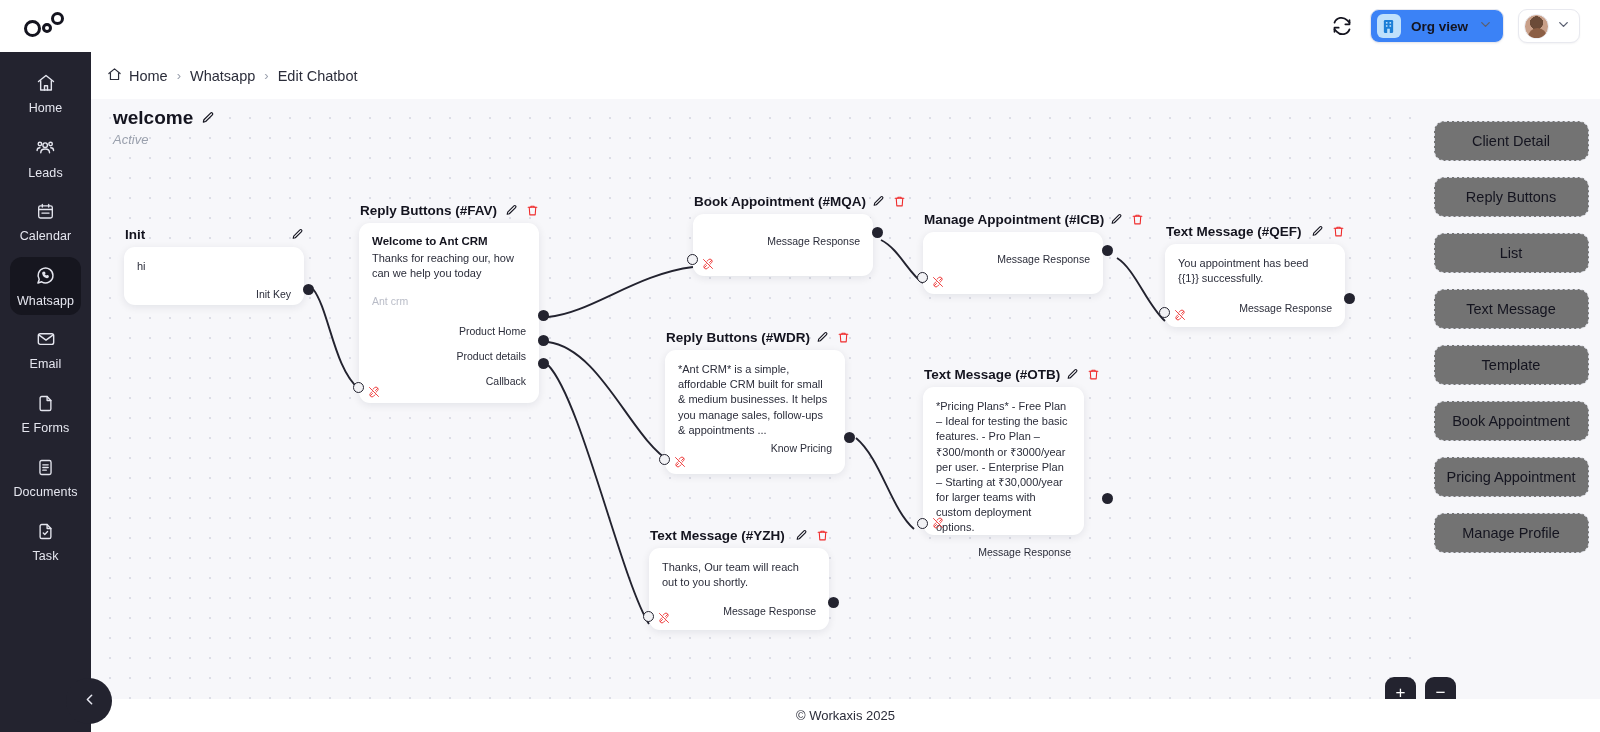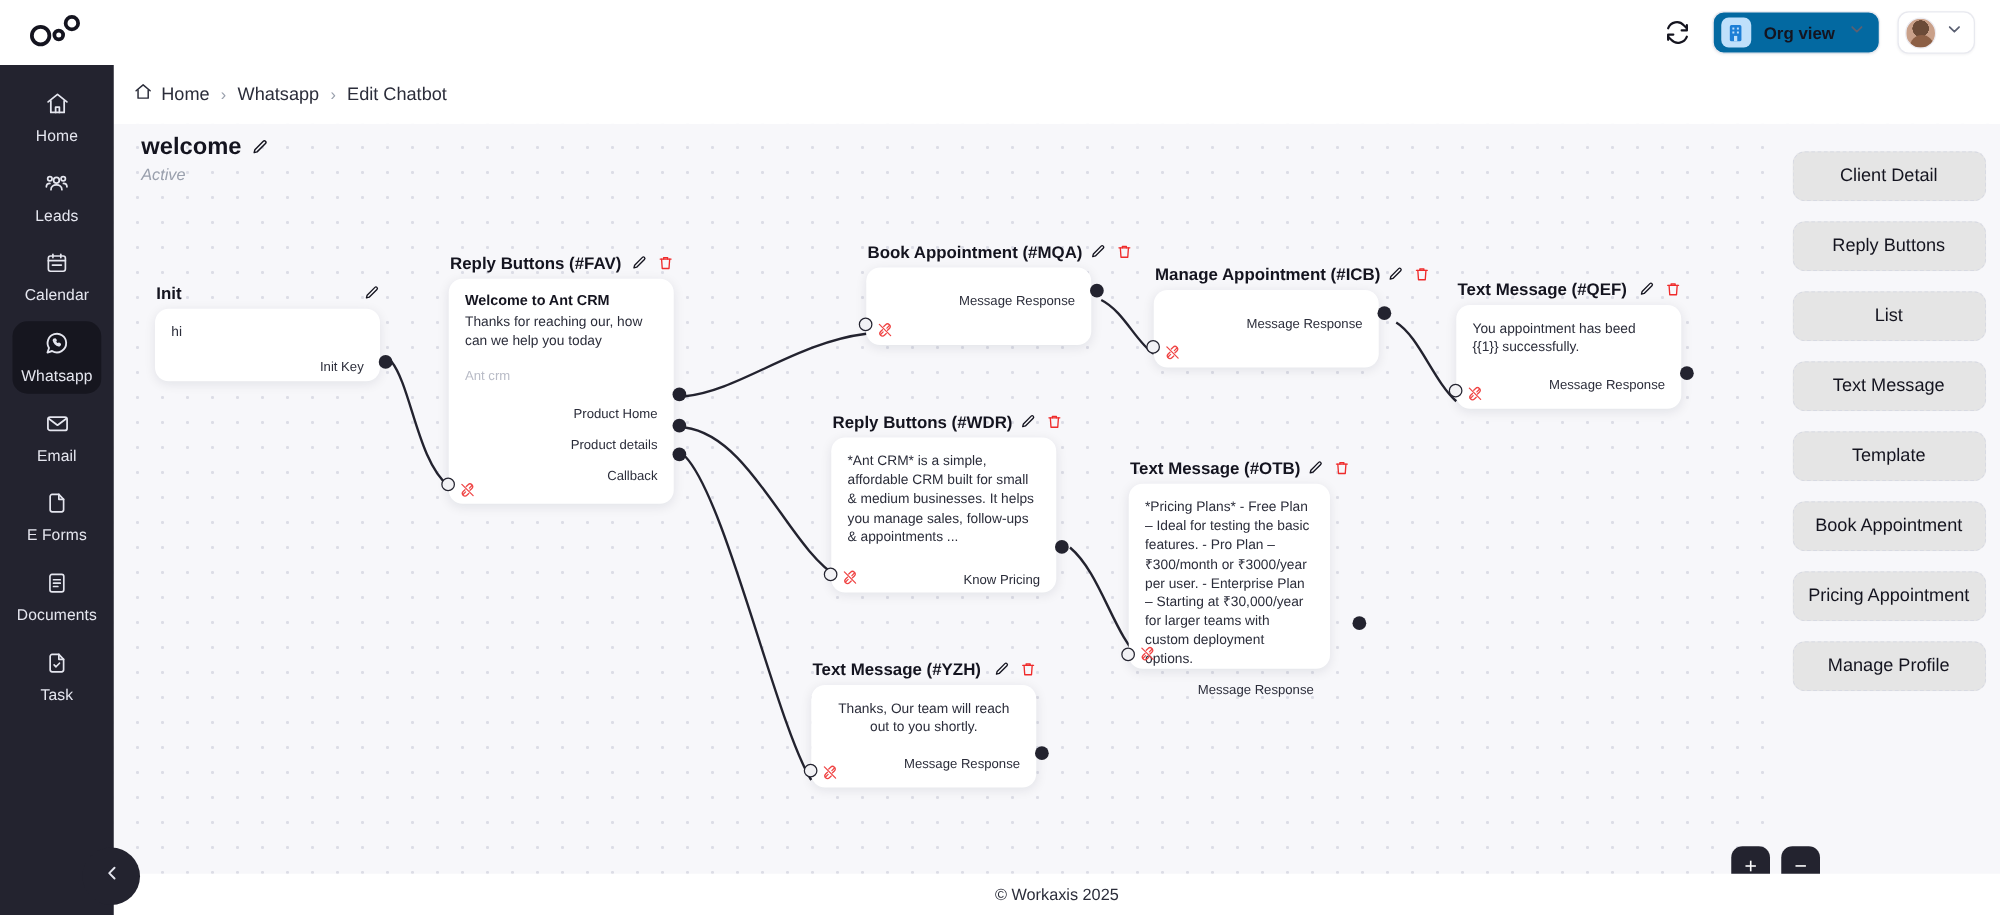--- a/index.html
+++ b/index.html
@@ -23,21 +23,21 @@
   .logo .c2 { position:absolute; left:18px; top:12px; width:10px; height:10px; border:3px solid #14141f; border-radius:50%; }
   .logo .c3 { position:absolute; left:27px; top:1px; width:13px; height:13px; border:3px solid #14141f; border-radius:50%; }
 
   .topbar-right { margin-left:auto; display:flex; align-items:center; gap:14px; padding-right:20px; }
   .refresh-btn {
     width:28px; height:28px; display:flex; align-items:center; justify-content:center;
     cursor:pointer; color:#14141f;
   }
   .orgview {
     display:flex; align-items:center; gap:10px;
-    background:#0369a1; border:1px solid #e8e9ef; border-radius:9px;
+    background:#3b82f6; border:1px solid #e8e9ef; border-radius:9px;
     padding:5px 10px 5px 6px; cursor:pointer; height:34px;
     box-shadow: 0 1px 2px rgba(16,24,40,.05);
   }
   .orgview .oicon {
     width:24px; height:24px; border-radius:6px; background:#bfe0fb;
     display:flex; align-items:center; justify-content:center;
   }
   .orgview .olabel { font-size:13.5px; color:#14141f; font-weight:600; }
   .chev { color:#5b6072; }
   .userbox {
@@ -102,21 +102,21 @@
     background-position: 9px 9px;
     overflow:hidden;
   }
   .right-panel {
     position:absolute; right:0; top:0; width:178px; height:611px;
     background:#f7f7fa; z-index:20;
     padding-top:22px; display:flex; flex-direction:column; gap:16px;
     align-items:center;
   }
   .panel-btn {
-    width:155px; height:40px; background:#e5e5e5;
+    width:155px; height:40px; background:#737373;
     border:1px dashed #d8dae2; border-radius:10px;
     display:flex; align-items:center; justify-content:center;
     font-size:14.5px; color:#14141f; cursor:pointer;
   }
 
   .flowtitle { position:absolute; left:22px; top:8px; z-index:15; }
   .flowtitle .ftrow { display:flex; align-items:center; gap:8px; }
   .flowtitle .fname { font-size:19px; font-weight:700; color:#14141f; }
   .flowtitle .fstatus { font-size:13px; color:#9aa0ad; font-style:italic; margin-top:3px; }
   .pencil { color:#14141f; cursor:pointer; display:inline-flex; }
@@ -541,38 +541,38 @@
             <svg width="13" height="13" viewBox="0 0 24 24" fill="none" stroke="currentColor" stroke-width="2" stroke-linecap="round" stroke-linejoin="round">
                 <path d="M4 6h16"></path>
                 <path d="M9 6V4h6v2"></path>
                 <path d="M6 6l1 14h10l1-14"></path>
               </svg>
           </span>
         </span>
       </div>
       <div class="node-body" style="height:124px;">
         <div class="msg-text">*Ant CRM* is a simple, affordable CRM built for small &amp; medium businesses. It helps you manage sales, follow-ups &amp; appointments ...</div>
-        <div class="port-row" style="margin-top:20px;">
+        <div class="port-row" style="margin-top:4px;">
           <span class="port-label">Know Pricing</span>
         </div>
       </div>
       <div class="dot-in" style="left:-6px; top:124px;"></div>
       <div class="unlink" style="left:9px; bottom:6px;">
         <svg width="12" height="12" viewBox="0 0 24 24" fill="none" stroke="#ef4444" stroke-width="2" stroke-linecap="round">
             <path d="M9 15 4.5 19.5"></path>
             <path d="m15 9 4.5-4.5"></path>
             <path d="M10 6.5 13 3.5a4 4 0 0 1 6 6l-3 3"></path>
             <path d="M14 17.5 11 20.5a4 4 0 0 1-6-6l3-3"></path>
             <path d="M3 3l18 18"></path>
           </svg>
       </div>
       <div class="dot-out" style="left:179px; top:102px;"></div>
     </div>
 
-    <div class="node" style="left:812px; top:268px; width:161px;">
+    <div class="node" style="left:832px; top:268px; width:161px;">
       <div class="node-head">
         <span class="node-title">Text Message (#OTB)</span>
         <span class="hicons">
           <span class="icon-btn">
             <svg width="13" height="13" viewBox="0 0 24 24" fill="none" stroke="#14141f" stroke-width="2" stroke-linecap="round" stroke-linejoin="round">
                 <path d="M16.5 3.5a2.1 2.1 0 0 1 3 3L8 18l-4 1 1-4Z"></path>
               </svg>
           </span>
           <span class="icon-btn trash">
             <svg width="13" height="13" viewBox="0 0 24 24" fill="none" stroke="currentColor" stroke-width="2" stroke-linecap="round" stroke-linejoin="round">
@@ -595,21 +595,21 @@
             <path d="M9 15 4.5 19.5"></path>
             <path d="m15 9 4.5-4.5"></path>
             <path d="M10 6.5 13 3.5a4 4 0 0 1 6 6l-3 3"></path>
             <path d="M14 17.5 11 20.5a4 4 0 0 1-6-6l3-3"></path>
             <path d="M3 3l18 18"></path>
           </svg>
       </div>
       <div class="dot-out" style="left:179px; top:126px;"></div>
     </div>
 
-    <div class="node" style="left:558px; top:429px; width:180px;text-align:center;">
+    <div class="node" style="left:558px; top:429px; width:180px;">
       <div class="node-head">
         <span class="node-title">Text Message (#YZH)</span>
         <span class="hicons">
           <span class="icon-btn">
             <svg width="13" height="13" viewBox="0 0 24 24" fill="none" stroke="#14141f" stroke-width="2" stroke-linecap="round" stroke-linejoin="round">
                 <path d="M16.5 3.5a2.1 2.1 0 0 1 3 3L8 18l-4 1 1-4Z"></path>
               </svg>
           </span>
           <span class="icon-btn trash">
             <svg width="13" height="13" viewBox="0 0 24 24" fill="none" stroke="currentColor" stroke-width="2" stroke-linecap="round" stroke-linejoin="round">

